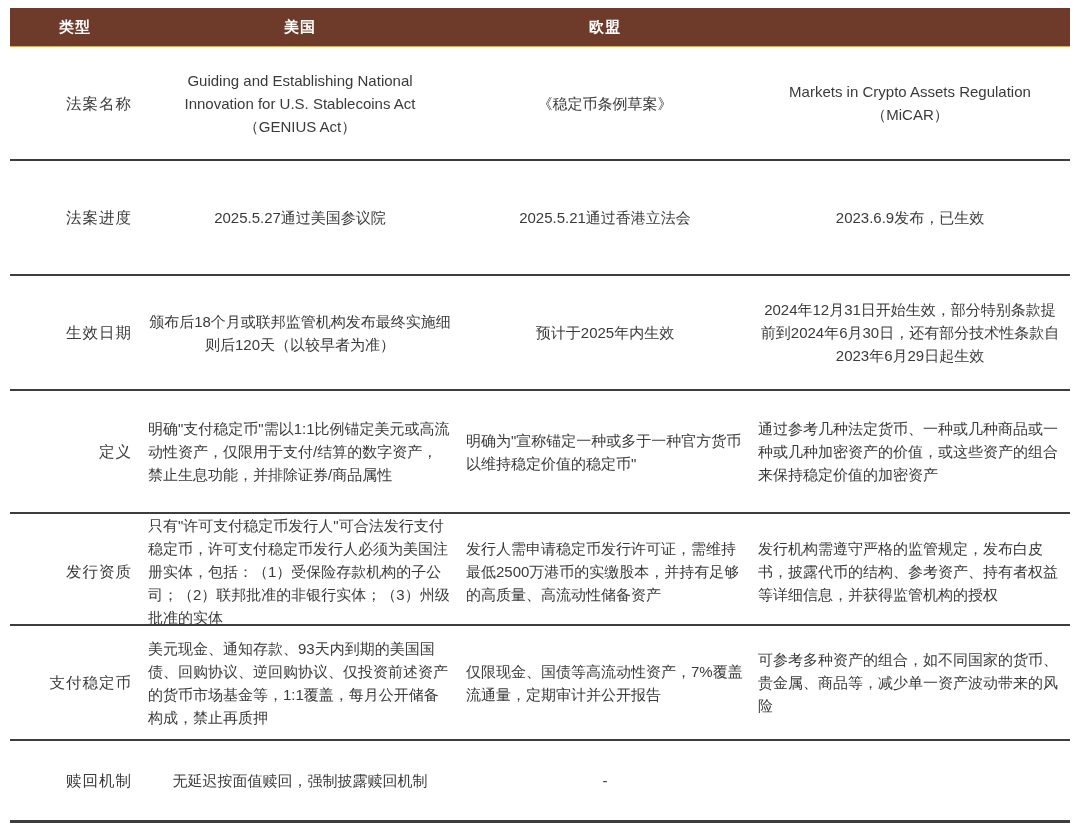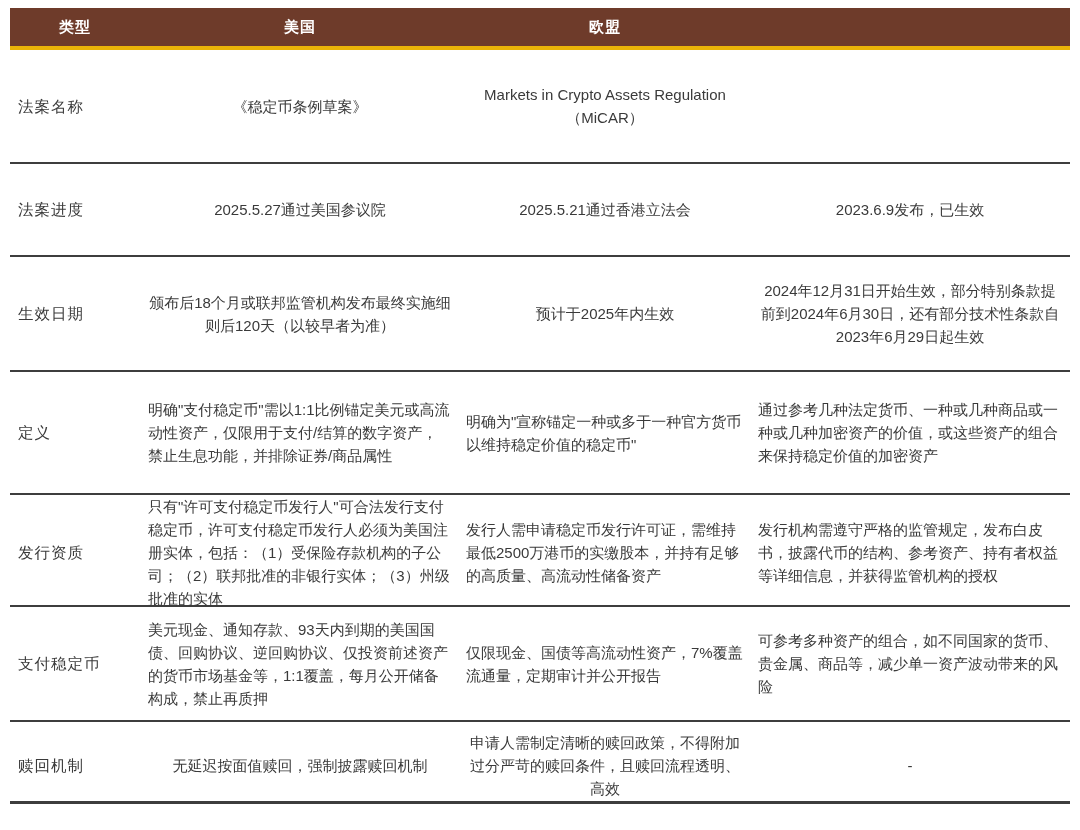--- a/index.html
+++ b/index.html
@@ -5,56 +5,61 @@
   html,body{margin:0;padding:0;}
   body{
     width:1080px;height:830px;background:#ffffff;
     font-family:"Liberation Sans","DejaVu Sans",sans-serif;
     color:#3a3a3a;
   }
   .tbl{position:absolute;left:10px;top:8px;width:1060px;font-size:15px;}
   .grid{display:grid;grid-template-columns:130px 320px 290px 320px;}
   .hrow{
     height:38px;background:#6e3b2a;color:#ffffff;font-weight:bold;
-    align-items:center;border-bottom:4px solid #eab308;
+    align-items:center;border-bottom:1px solid #eab308;
   }
   .hcell{text-align:center;letter-spacing:1px;}
   .row{border-bottom:2px solid #3d3d3d;box-sizing:border-box;}
   .r1{height:114px;}
-  .r2{height:93px;}
+  .r2{height:115px;}
   .r3{height:115px;}
   .r4{height:123px;}
   .r5{height:112px;}
   .r6{height:115px;}
   .r7{height:82px;border-bottom:3px solid #3d3d3d;}
   .cell{
     display:flex;align-items:center;justify-content:center;
     padding:0 8px;box-sizing:border-box;line-height:23px;
   }
   .cell .txt{width:100%;white-space:pre-line;}
   .ta-c .txt{text-align:center;}
   .ta-l .txt{text-align:left;}
   .label{font-size:15.5px;}
-  .label .txt{text-align:left;letter-spacing:1px;}
+  .label .txt{text-align:right;letter-spacing:1px;}
   .hk{padding:9px 6px;align-items:center;}
 </style>
 </head>
 <body>
 
 <div class="tbl">
 
   <div class="grid hrow">
     <div class="hcell">类型</div>
     <div class="hcell">美国</div>
     <div class="hcell">欧盟</div>
   </div>
 
   <div class="grid row r1">
     <div class="cell label">
         <div class="txt">法案名称</div>
+      </div>
+    <div class="cell ta-c">
+        <div class="txt">Guiding and Establishing National
+Innovation for U.S. Stablecoins Act
+（GENIUS Act）</div>
       </div>
     <div class="cell hk ta-c">
         <div class="txt">《稳定币条例草案》</div>
       </div>
     <div class="cell ta-c">
         <div class="txt">Markets in Crypto Assets Regulation
 （MiCAR）</div>
       </div>
   </div>
 
@@ -133,21 +138,18 @@
       </div>
   </div>
 
   <div class="grid row r7">
     <div class="cell label">
         <div class="txt">赎回机制</div>
       </div>
     <div class="cell ta-c">
         <div class="txt">无延迟按面值赎回，强制披露赎回机制</div>
       </div>
-    <div class="cell hk ta-c">
-        <div class="txt">申请人需制定清晰的赎回政策，不得附加过分严苛的赎回条件，且赎回流程透明、高效</div>
-      </div>
     <div class="cell ta-c">
         <div class="txt">-</div>
       </div>
   </div>
 
 </div>
 
 </body></html>

